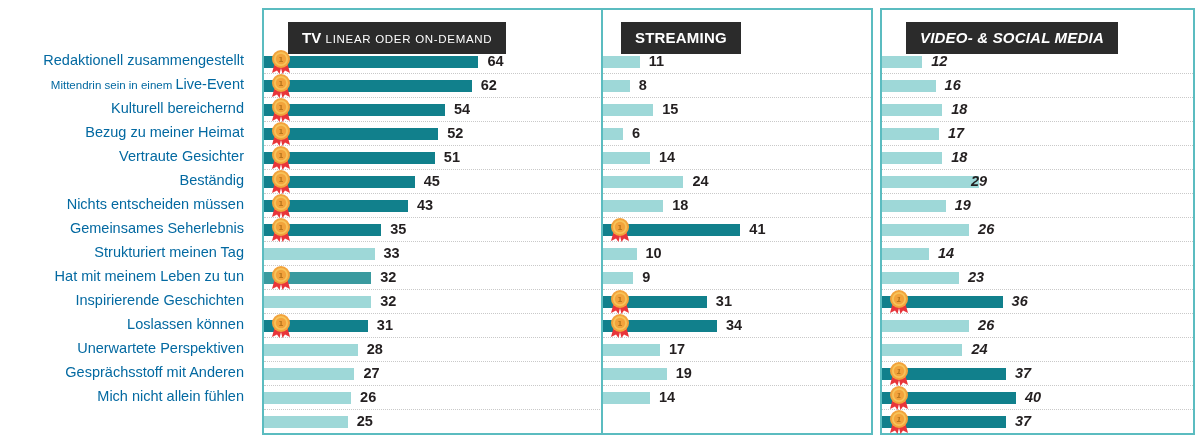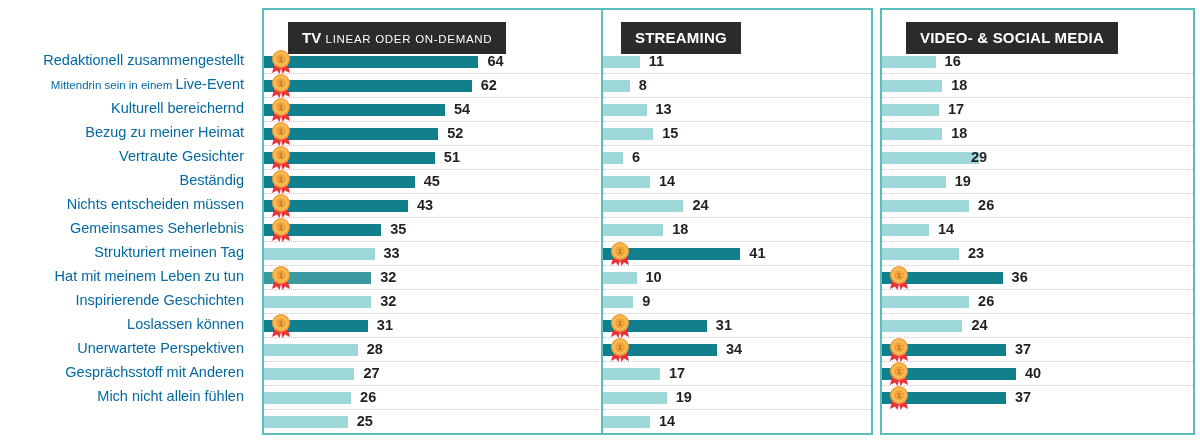--- a/index.html
+++ b/index.html
@@ -39,21 +39,21 @@
   
   .panel {
     position: absolute;
     top: 8px;
     height: 427px;
     border: 2.5px solid #5bbcc0;
     background: #ffffff;
   }
   #panel-tv       { left: 262px;  width: 388px; }
   #panel-stream   { left: 601px;  width: 272px; }
-  #panel-social   { left: 880px;  width: 315px; }
+  #panel-social   { left: 880px;  width: 315px; font-style: italic; }
 
   .panel-header {
     position: absolute;
     top: 12px;
     background: #2b2b2b;
     color: #ffffff;
     padding: 7px 14px 7px 14px;
     white-space: nowrap;
   }
   #panel-tv .panel-header     { left: 24px; }
@@ -360,24 +360,20 @@
     <div class="bars" id="bars-stream">
         <div class="bar-row">
           <div class="bar" style="width: 36.85px;"></div>
           <div class="bar-value" style="left: 45.85px;">11</div>
         </div>
         <div class="bar-row">
           <div class="bar" style="width: 26.8px;"></div>
           <div class="bar-value" style="left: 35.8px;">8</div>
         </div>
         <div class="bar-row">
-          <div class="bar" style="width: 43.55px;"></div>
-          <div class="bar-value" style="left: 52.55px;">13</div>
-        </div>
-        <div class="bar-row">
           <div class="bar" style="width: 50.25px;"></div>
           <div class="bar-value" style="left: 59.25px;">15</div>
         </div>
         <div class="bar-row">
           <div class="bar" style="width: 20.1px;"></div>
           <div class="bar-value" style="left: 29.1px;">6</div>
         </div>
         <div class="bar-row">
           <div class="bar" style="width: 46.9px;"></div>
           <div class="bar-value" style="left: 55.9px;">14</div>
@@ -449,20 +445,24 @@
       </div>
 
   </div>
 
   <div class="panel" id="panel-social">
     <div class="panel-header">
       <span class="hdr-strong">VIDEO- &amp; SOCIAL MEDIA</span>
     </div>
     <div class="bars" id="bars-social">
         <div class="bar-row">
+          <div class="bar" style="width: 40.2px;"></div>
+          <div class="bar-value" style="left: 49.2px;">12</div>
+        </div>
+        <div class="bar-row">
           <div class="bar" style="width: 53.6px;"></div>
           <div class="bar-value" style="left: 62.6px;">16</div>
         </div>
         <div class="bar-row">
           <div class="bar" style="width: 60.3px;"></div>
           <div class="bar-value" style="left: 69.3px;">18</div>
         </div>
         <div class="bar-row">
           <div class="bar" style="width: 56.95px;"></div>
           <div class="bar-value" style="left: 65.95px;">17</div>

